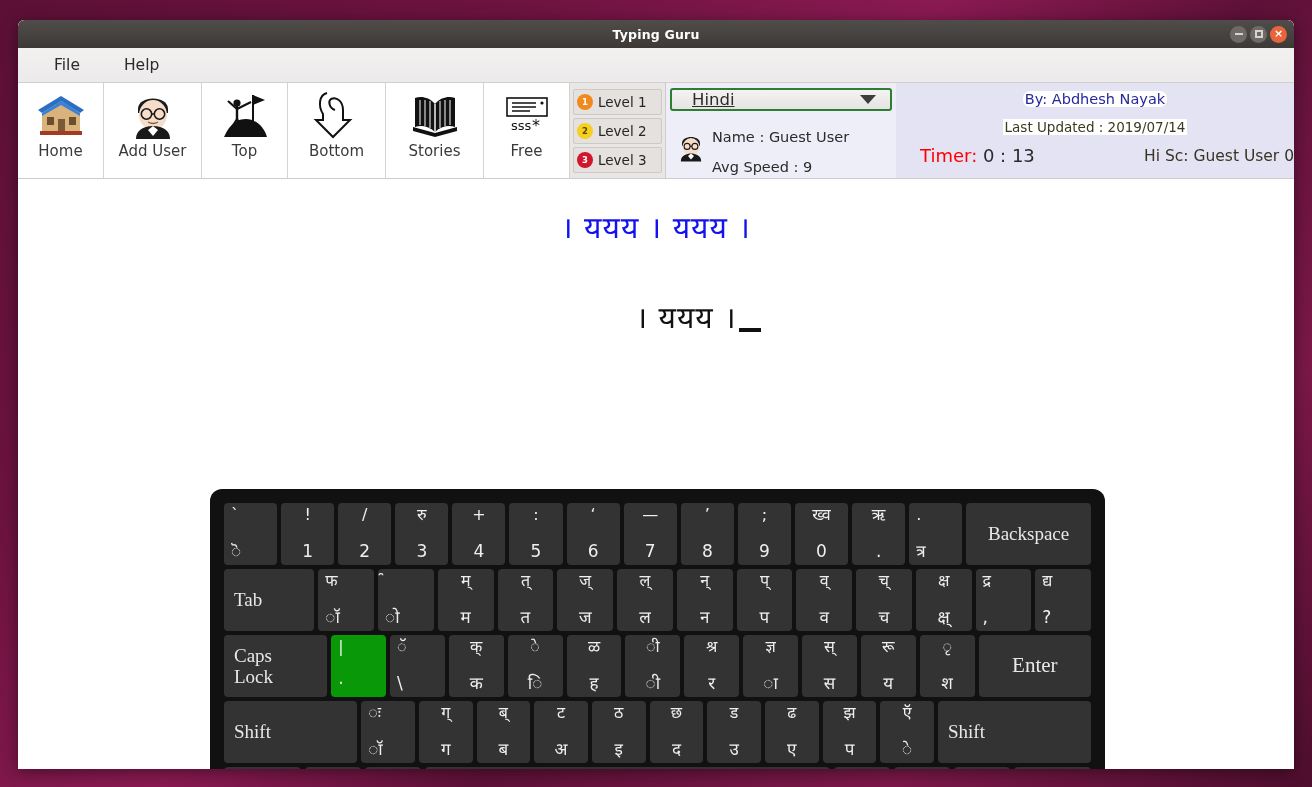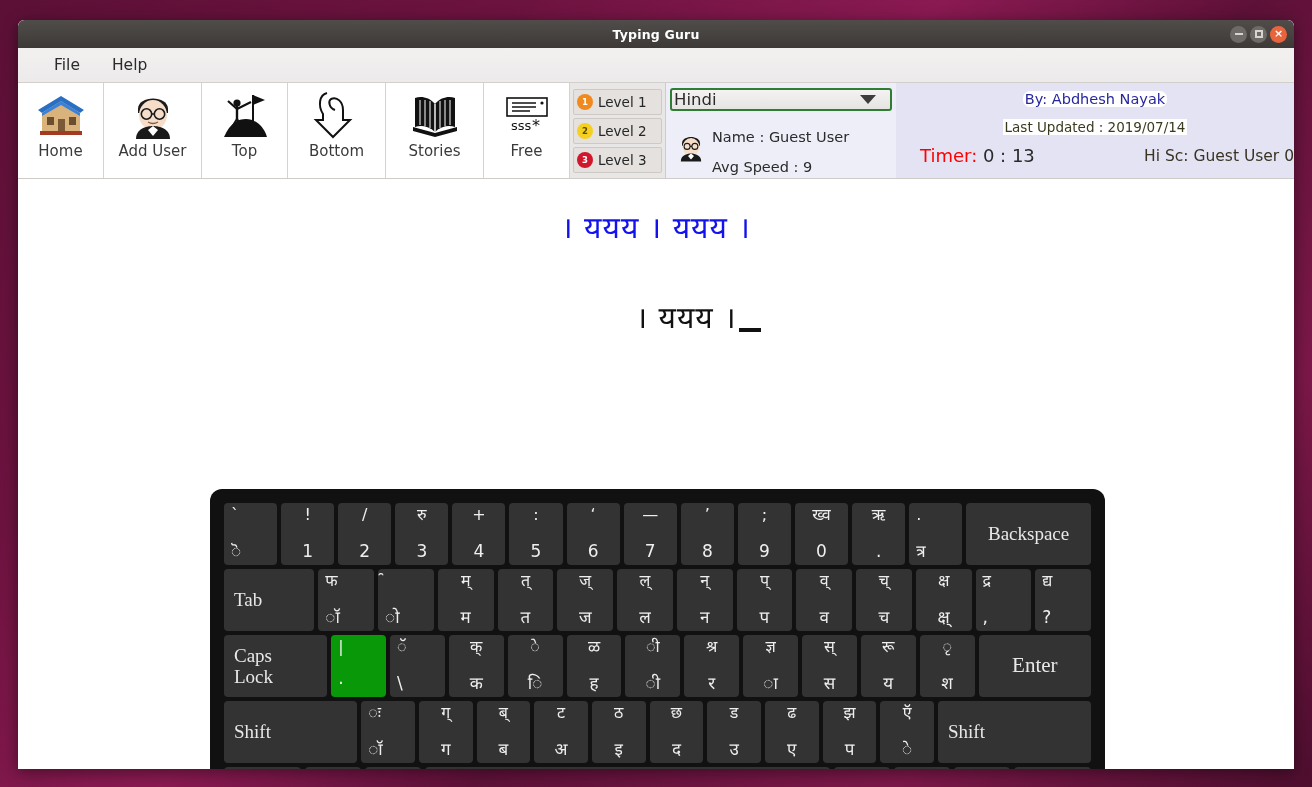--- a/index.html
+++ b/index.html
@@ -45,21 +45,21 @@
   .wbtn .glyph { display:block; }
   .wbtn.min .glyph { width: 8px; height: 2px; background: #d8d3d0; }
   .wbtn.max .glyph { width: 8px; height: 8px; border: 2px solid #d8d3d0; }
   .wbtn.close .glyph { font-size: 11px; color: #ffffff; font-weight: bold; margin-top:-1px; }
 
   
   #menubar {
     height: 35px; flex: 0 0 35px;
     background: linear-gradient(to bottom, #f2f1f0, #eceaea);
     border-bottom: 1px solid #d2cfcd;
-    display: flex; align-items: center; padding-left: 36px; gap: 32px;
+    display: flex; align-items: center; padding-left: 36px; gap: 44px;
   }
   #menubar .menu-item { font-size: 15.5px; color: #2b2b2b; font-family: "DejaVu Sans", sans-serif; cursor: default; }
 
   
   #toolbar {
     height: 96px; flex: 0 0 96px;
     background: #e9e7e6;
     display: flex; align-items: stretch;
     border-bottom: 1px solid #cfcbc9;
   }
@@ -90,22 +90,22 @@
     display:flex; align-items:center; justify-content:center;
     font-size: 8.5px; color:#fff; font-weight:bold; flex:0 0 16px;
   }
   .level-btn .ltext { font-size: 13.5px; color: #262626; }
 
   
   #centerblock { width: 230px; background:#eeeef8; display:flex; flex-direction:column; padding: 5px 4px 3px 4px; }
   #lang-select {
     height: 38px; background: linear-gradient(to bottom,#f4f3f2,#e6e4e2);
     border: 2px solid #2e7d32; border-radius: 3px;
-    display: flex; align-items: center; padding: 0 2px;
-    font-size: 16.5px; color: #2b2b2b; cursor: default; position: relative;
+    display: flex; align-items: center; padding: 0 20px;
+    font-size: 16.5px; color: #2b2b2b; cursor: default; position: relative; text-decoration: underline;
   }
   #lang-select .caret {
     position: absolute; right: 14px; width: 0; height: 0;
     border-left: 8px solid transparent; border-right: 8px solid transparent;
     border-top: 9px solid #3d3d3d;
   }
   #userinfo { display:flex; align-items:center; gap:6px; margin-top:6px; padding-left:6px; }
   #userinfo .utext { display:flex; flex-direction: column; }
   #userinfo .utext div { font-size: 14.5px; color:#2b2b2b; line-height: 1.22; white-space: nowrap; margin-top: 12px; }
 

